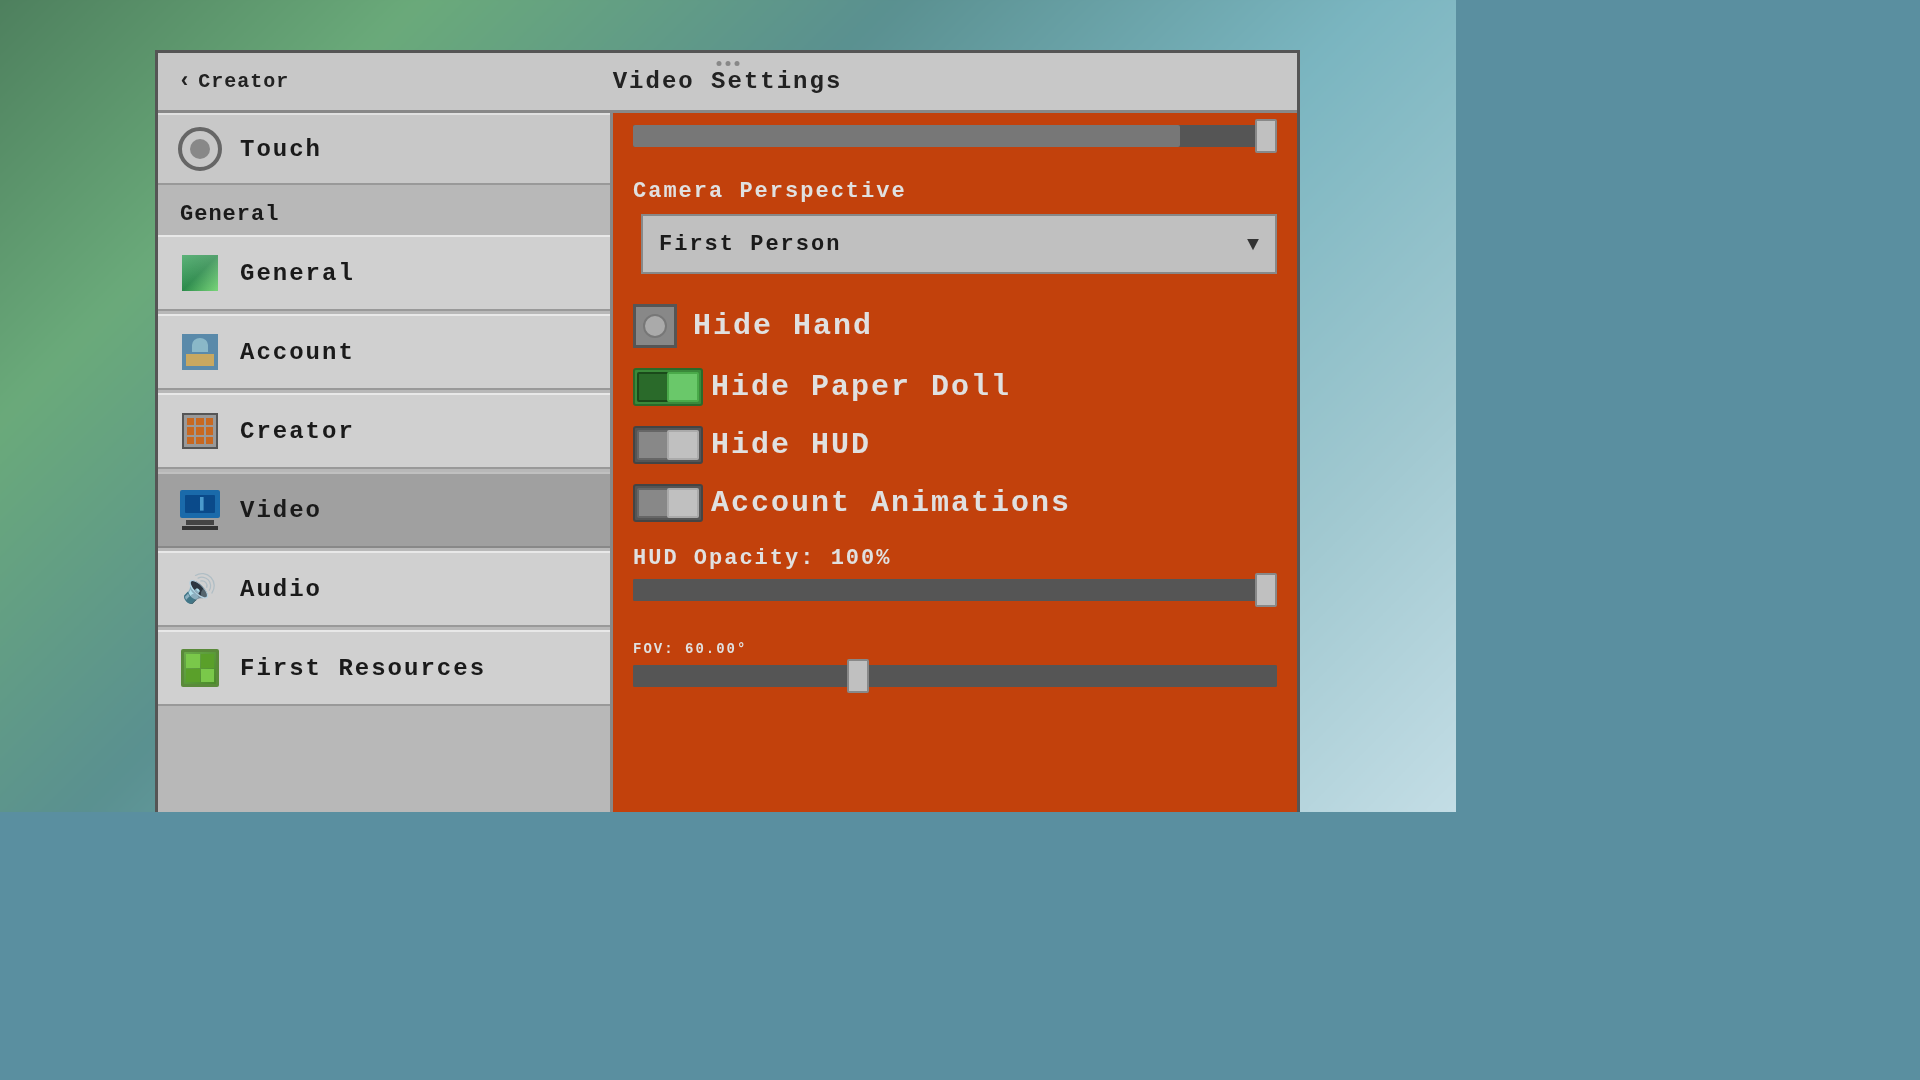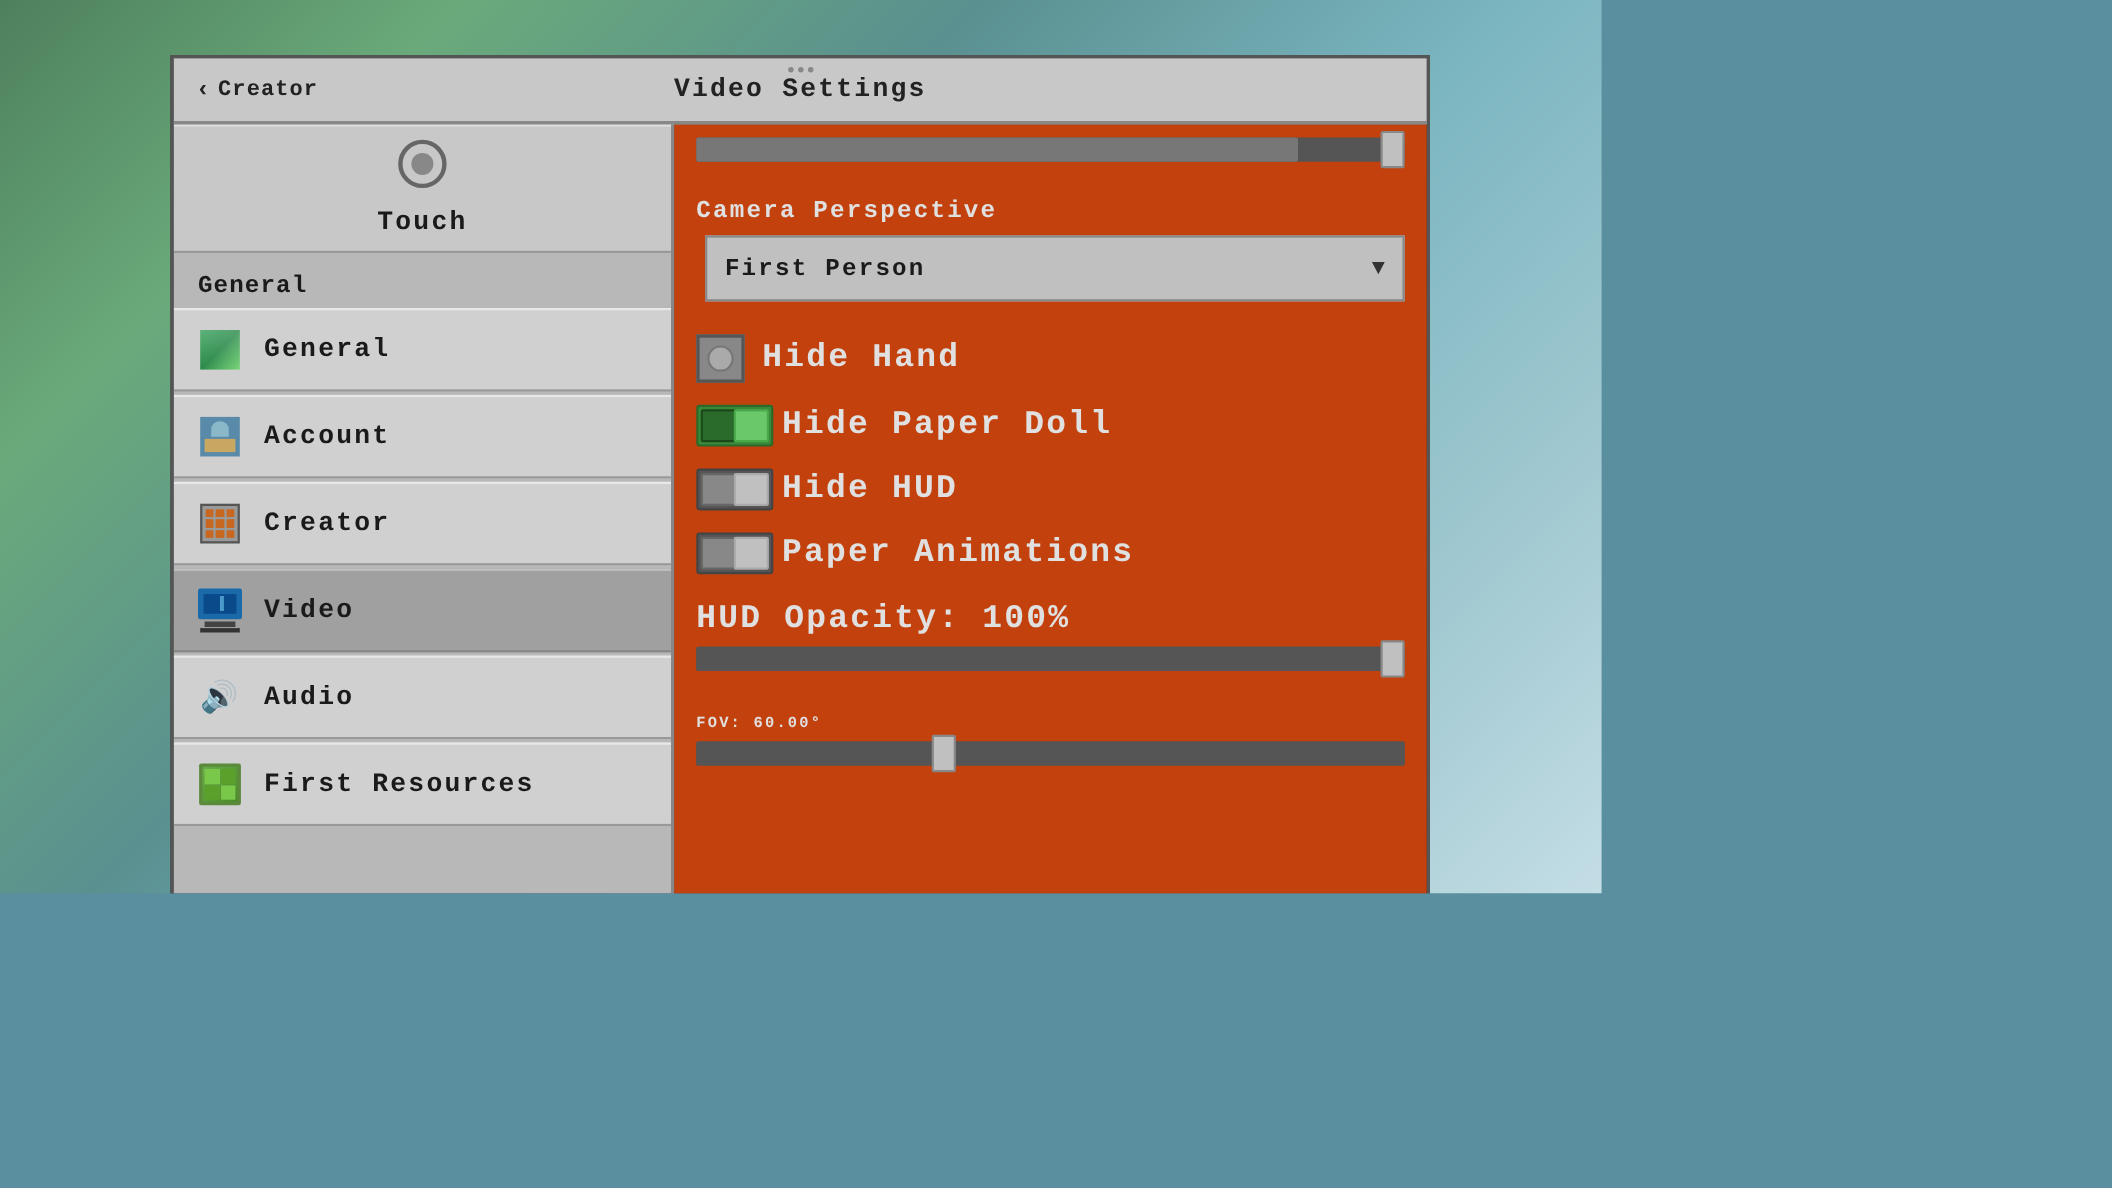--- a/index.html
+++ b/index.html
@@ -143,21 +143,20 @@
 
     .touch-item {
       background: #c8c8c8;
       padding: 12px 20px;
       margin-bottom: 3px;
       display: flex;
       align-items: center;
       gap: 18px;
       border-bottom: 2px solid #999;
       border-top: 2px solid #e0e0e0;
-      flex-direction: column;
     }
 
     
     .right-panel {
       flex: 1;
       background: #c2410c;
       padding: 0;
       overflow-y: auto;
     }
 
@@ -294,21 +293,21 @@
 
     .checkbox-inner {
       width: 24px;
       height: 24px;
       background: #aaa;
       border: 2px solid #777;
       border-radius: 50%;
     }
 
     .hud-opacity-label {
-      font-size: 30px;
+      font-size: 22px;
       font-weight: bold;
       color: #e0e0e0;
       padding: 14px 20px 8px 20px;
       letter-spacing: 2px;
     }
 
     .slider-section {
       padding: 0 20px 16px 20px;
     }
 
@@ -499,21 +498,21 @@
           <div style="position:absolute;right:2px;width:32px;height:30px;background:#c0c0c0;border:2px solid #aaa;border-radius:2px;"></div>
         </div>
         <span class="toggle-label">Hide HUD</span>
       </div>
 
       <div class="toggle-row">
         <div class="toggle-off">
           <div class="toggle-off-inner"></div>
           <div style="position:absolute;right:2px;width:32px;height:30px;background:#c0c0c0;border:2px solid #aaa;border-radius:2px;"></div>
         </div>
-        <span class="toggle-label">Paper Animations</span>
+        <span class="toggle-label">Account Animations</span>
       </div>
 
       <div class="hud-opacity-label">HUD Opacity: 100%</div>
       <div class="slider-section">
         <div class="slider-track">
           <div style="width:100%;height:100%;background:#555;border-radius:2px;"></div>
           <div class="right-end-thumb"></div>
         </div>
       </div>
 

